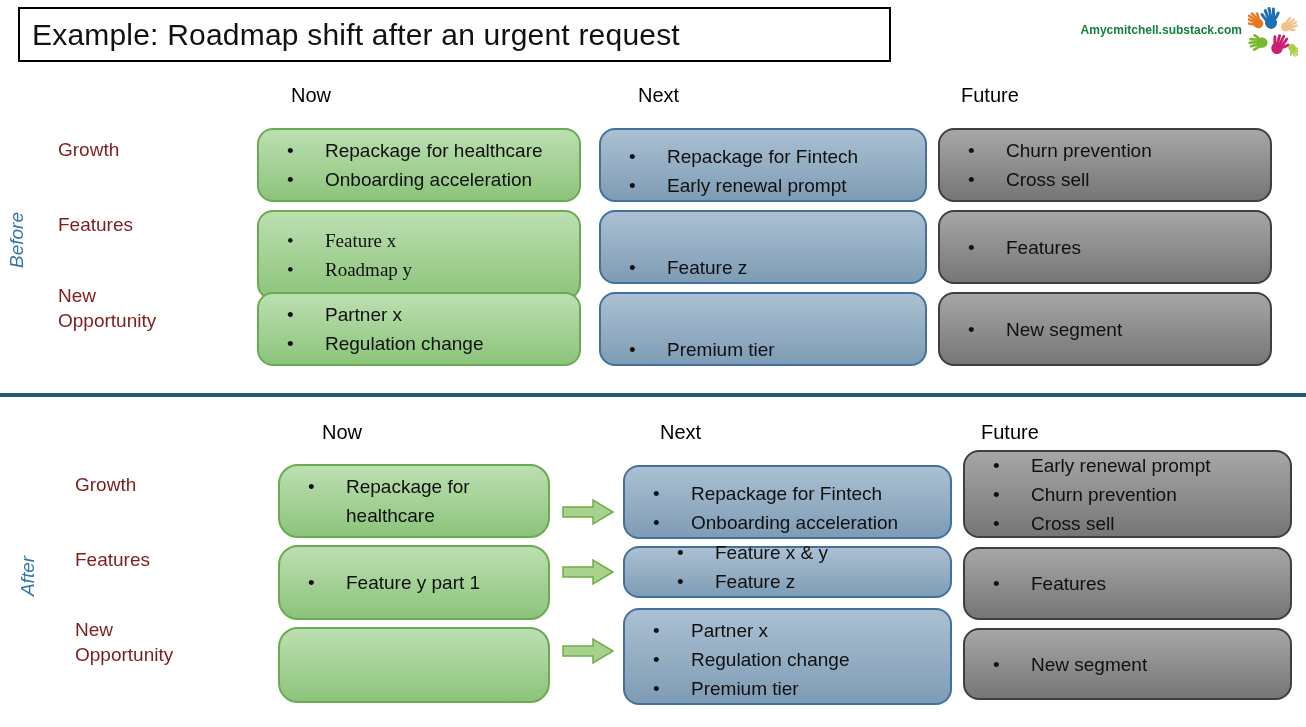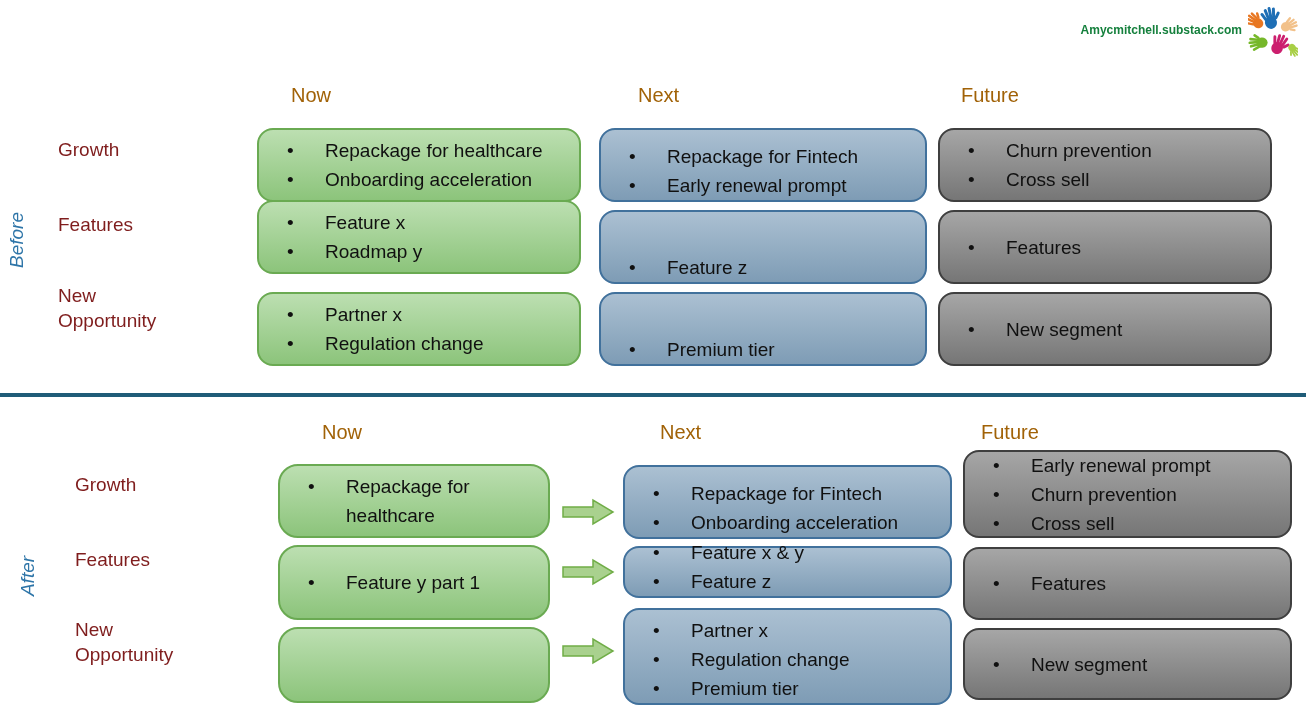--- a/index.html
+++ b/index.html
@@ -16,21 +16,21 @@
     display:flex; align-items:center; padding-left:12px; box-sizing:border-box;
   }
   .title-box span { font-size:30px; letter-spacing:0.2px; }
 
   .attribution {
     top:23px; right:64px; font-size:12px; font-weight:bold; color:#15803d;
   }
   .logo { top:5px; right:8px; width:50px; height:52px; }
 
   
-  .col-header { font-size:20px; color:#a16207; }
+  .col-header { font-size:20px; color:#000000; }
 
   
   .row-label { font-size:19px; color:#7f1d1d; line-height:25px; width:150px; }
 
   
   .v-label {
     font-size:19px; font-style:italic; color:#2e75a8;
     text-align:center; transform:rotate(-90deg);
   }
 
@@ -52,20 +52,23 @@
   }
   .box li::before { content:"\2022"; position:absolute; left:28px; }
 
   .arrow-icon { width:54px; height:30px; }
 </style>
 </head>
 <body>
 
 <div class="slide">
 
+  <div class="abs title-box">
+    <span>Example: Roadmap shift after an urgent request</span>
+  </div>
 
   <div class="abs attribution">Amycmitchell.substack.com</div>
   <svg class="abs logo" viewBox="0 0 50 52" xmlns="http://www.w3.org/2000/svg">
     <defs>
       <g id="hand">
         <ellipse cx="0" cy="4" rx="5.2" ry="5.6"></ellipse>
         <rect x="-6.4" y="-6" width="2.6" height="8" rx="1.3" transform="rotate(-24 -5.1 -2)"></rect>
         <rect x="-3.4" y="-8.5" width="2.6" height="9.5" rx="1.3" transform="rotate(-10 -2.1 -3.7)"></rect>
         <rect x="-0.4" y="-9.5" width="2.6" height="10.5" rx="1.3"></rect>
         <rect x="2.6" y="-8.5" width="2.6" height="9.5" rx="1.3" transform="rotate(10 3.9 -3.7)"></rect>
@@ -90,21 +93,21 @@
   <div class="abs row-label" style="left:58px; top:137px;">Growth</div>
   <div class="abs row-label" style="left:58px; top:212px;">Features</div>
   <div class="abs row-label" style="left:58px; top:283px; width:140px;">New Opportunity</div>
 
   <div class="abs box green" style="left:257px; top:128px; width:324px; height:74px;">
     <ul>
         <li>Repackage for healthcare</li>
         <li>Onboarding acceleration</li>
       </ul>
   </div>
-  <div class="abs box green" style="left:257px; top:200px; width:324px; height:74px;">
+  <div class="abs box green" style="left:257px; top:210px; width:324px; height:90px;font-family:Liberation Serif, serif;">
     <ul>
         <li>Feature x</li>
         <li>Roadmap y</li>
       </ul>
   </div>
   <div class="abs box green" style="left:257px; top:292px; width:324px; height:74px;">
     <ul>
         <li>Partner x</li>
         <li>Regulation change</li>
       </ul>
@@ -179,21 +182,21 @@
   <svg class="abs arrow-icon" style="left:561px; top:636px;" viewBox="0 0 54 30">
     <path d="M2 10 H32 V3 L52 15 L32 27 V20 H2 Z" fill="#a9d18e" stroke="#70ad47" stroke-width="1.5"></path>
   </svg>
 
   <div class="abs box blue" style="left:623px; top:465px; width:329px; height:74px;">
     <ul>
         <li>Repackage for Fintech</li>
         <li>Onboarding acceleration</li>
       </ul>
   </div>
-  <div class="abs box blue" style="left:623px; top:546px; width:329px; height:52px;">
+  <div class="abs box blue" style="left:623px; top:546px; width:329px; height:52px;padding-left:24px;">
     <ul>
         <li>Feature x &amp; y</li>
         <li>Feature z</li>
       </ul>
   </div>
   <div class="abs box blue" style="left:623px; top:608px; width:329px; height:97px;">
     <ul>
         <li>Partner x</li>
         <li>Regulation change</li>
         <li>Premium tier</li>

